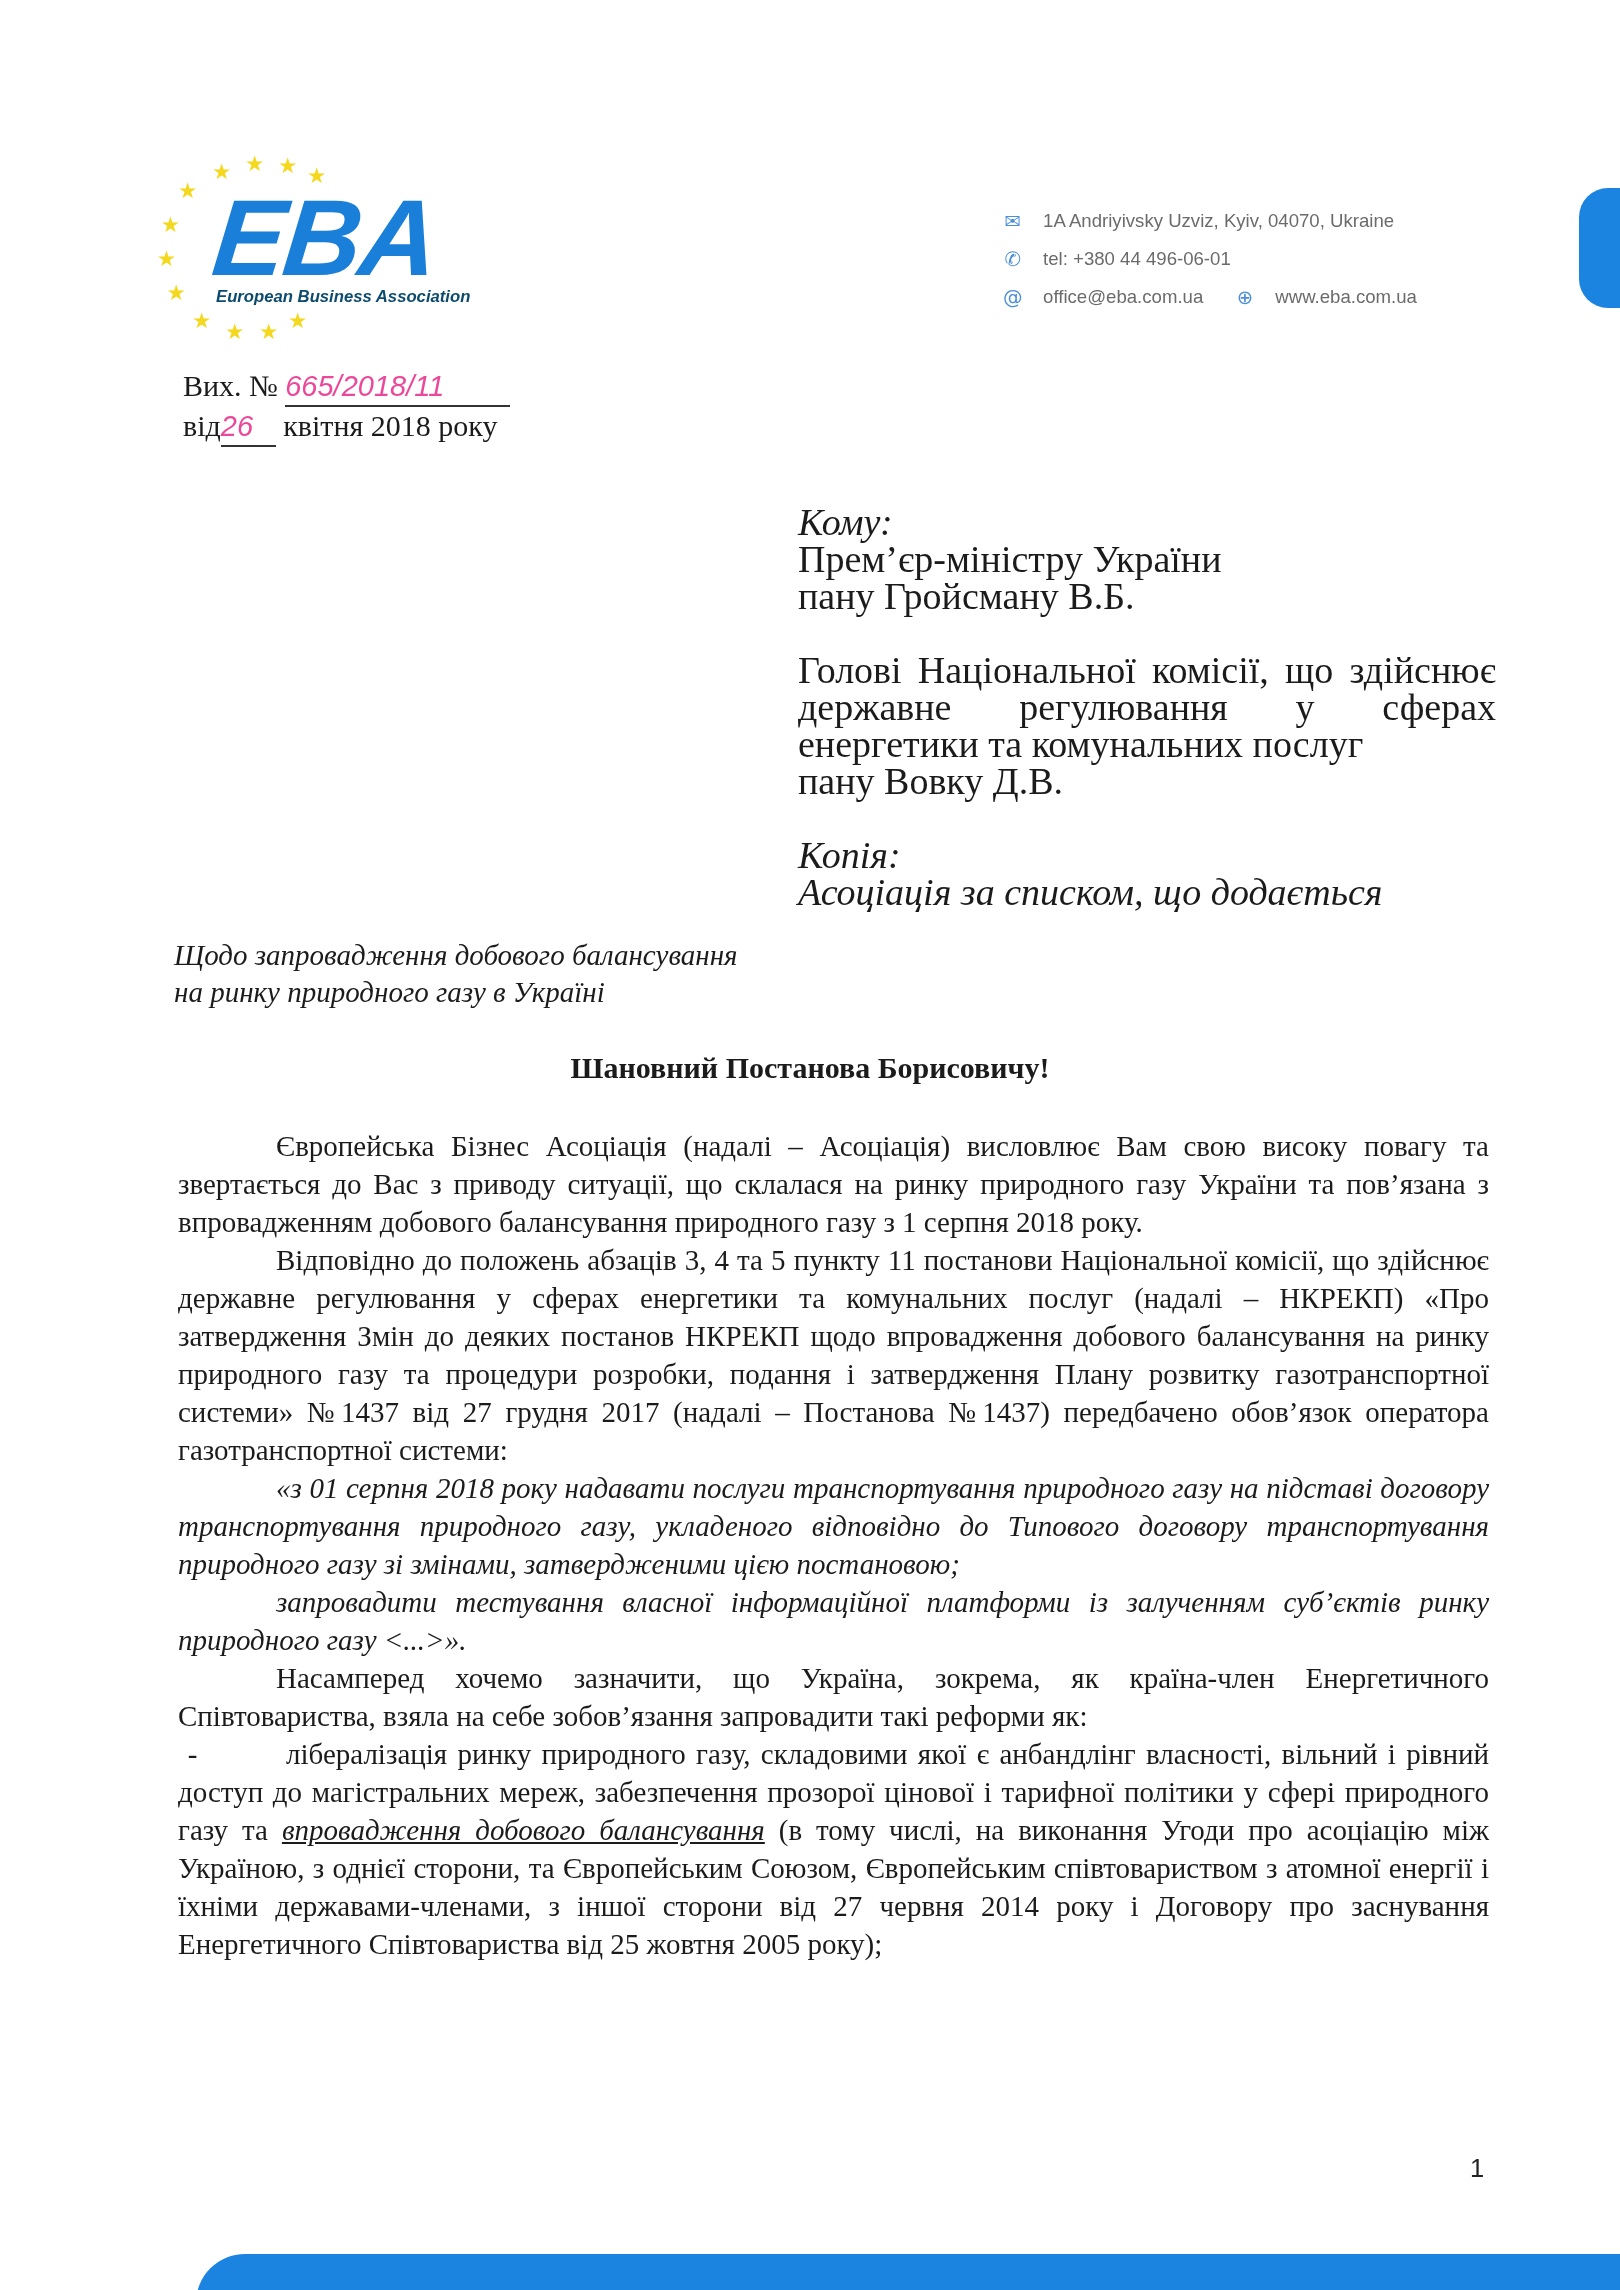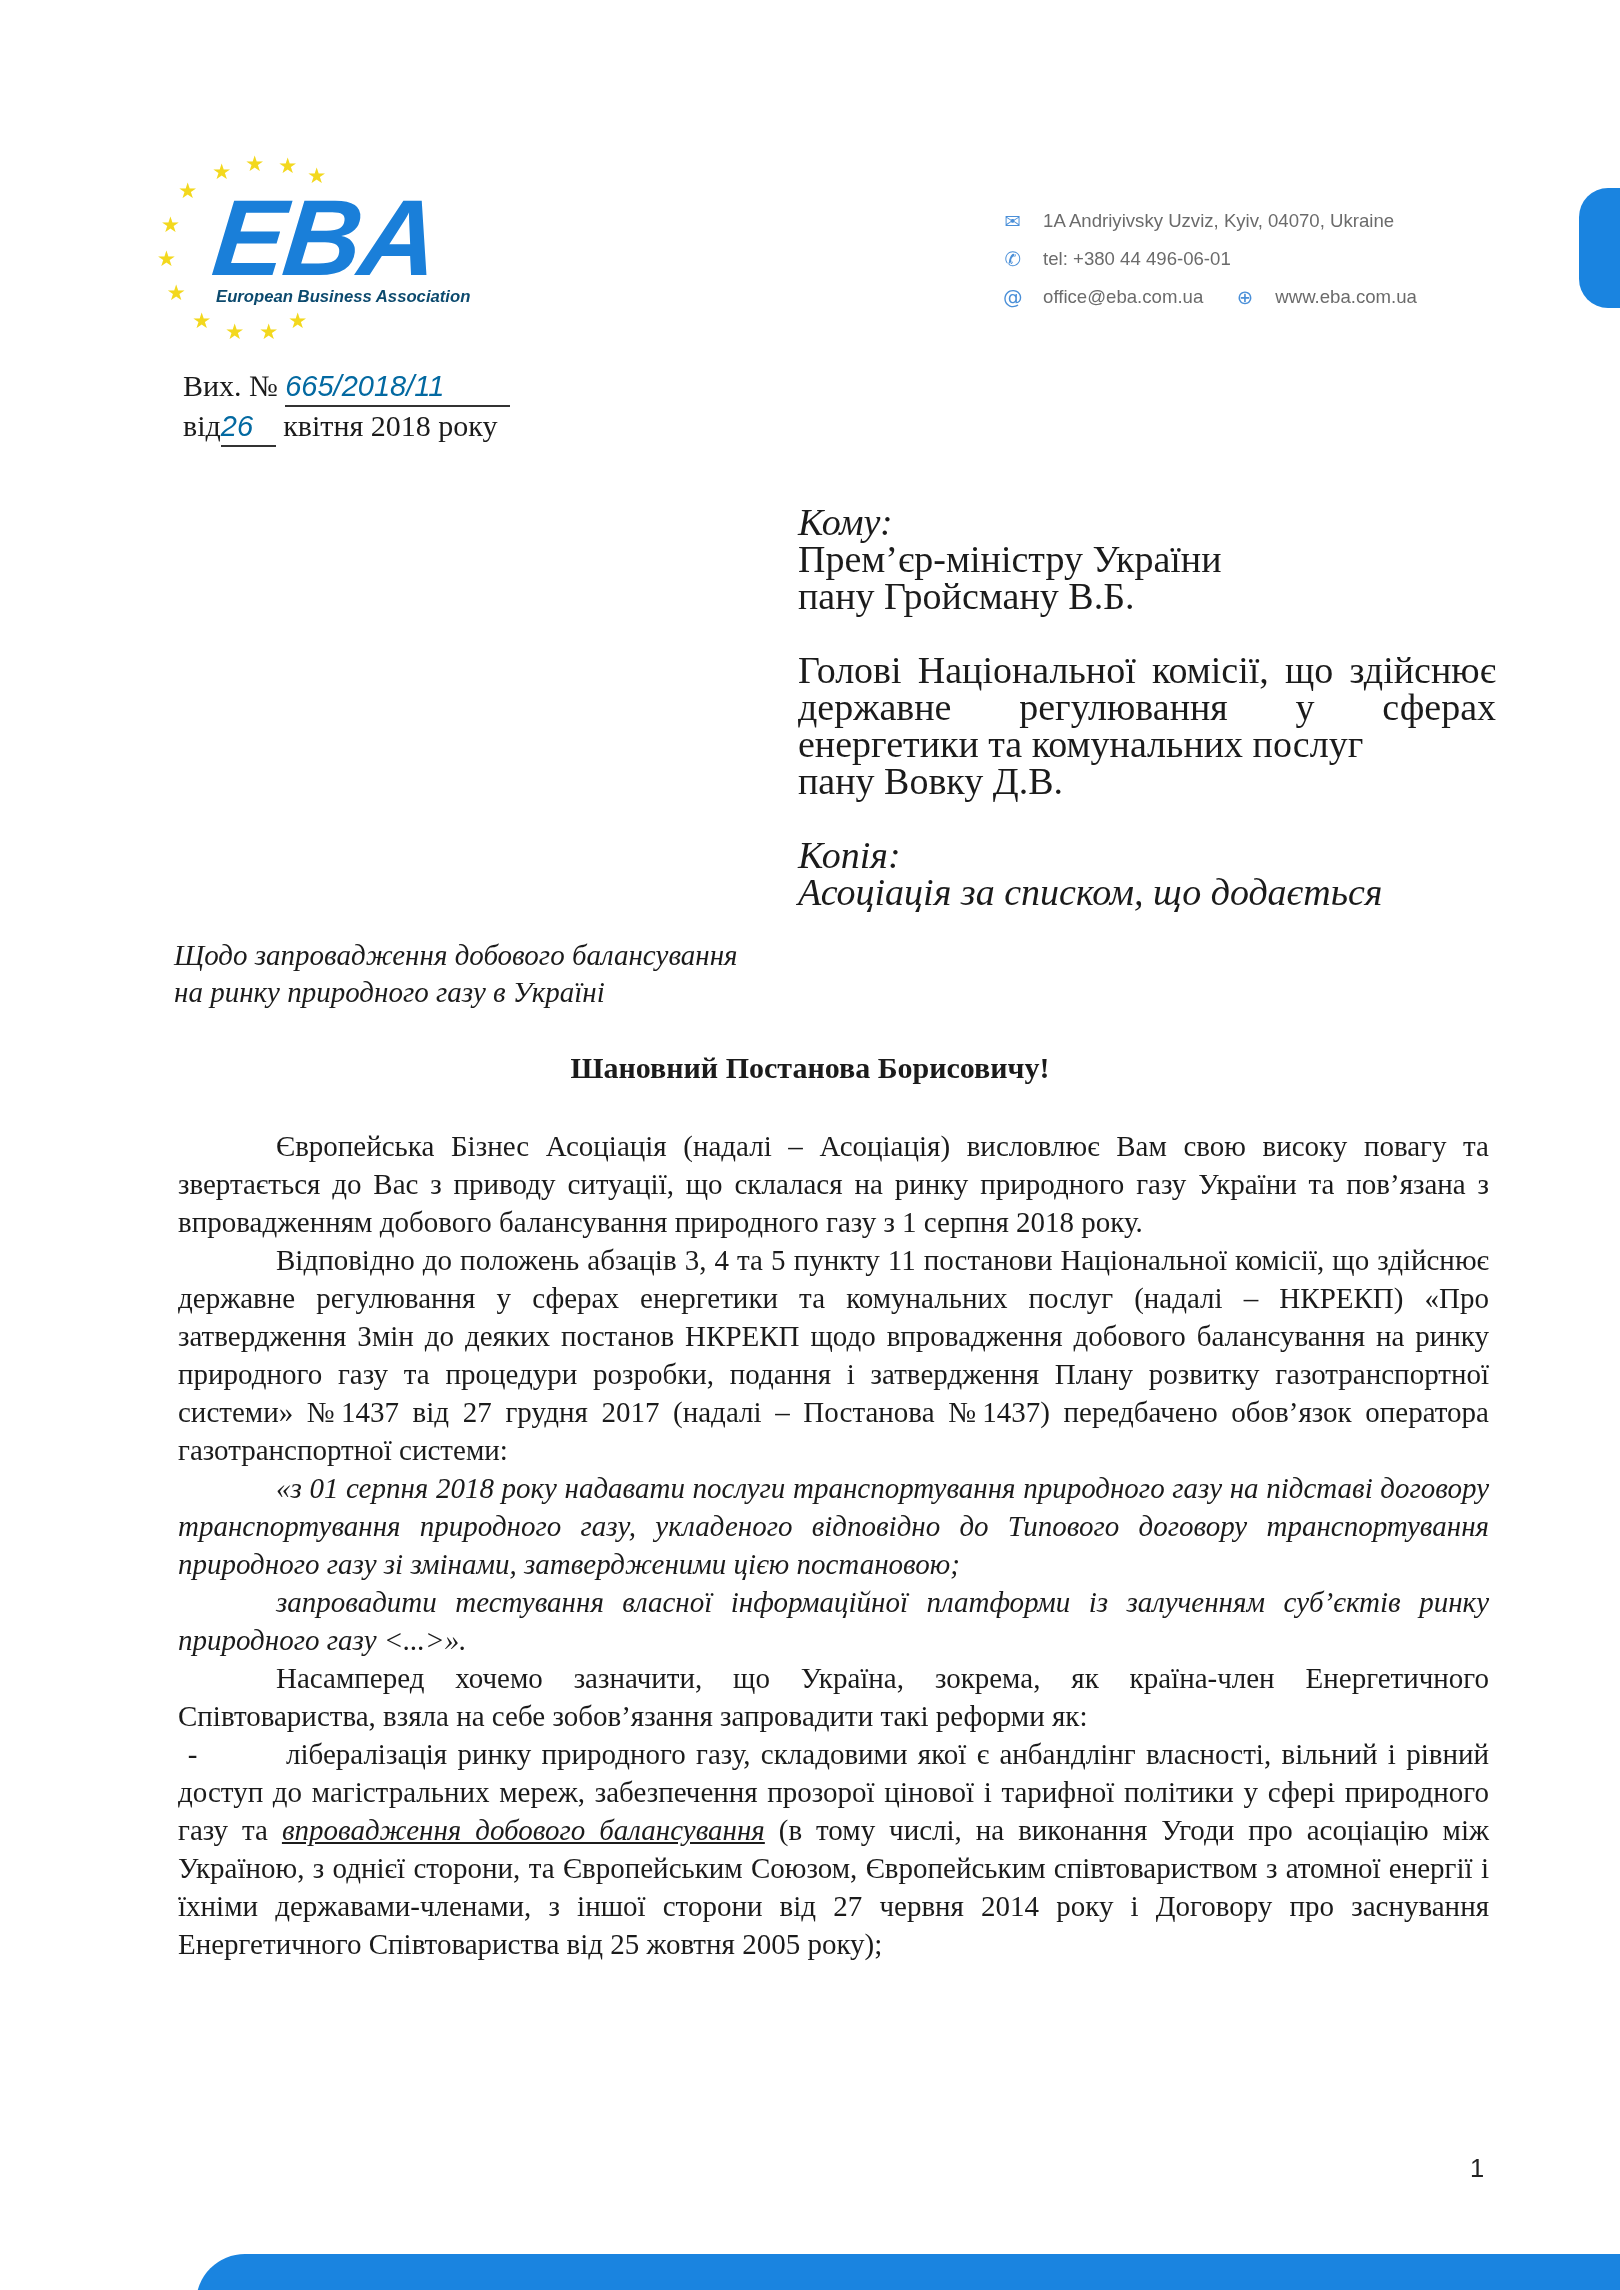--- a/index.html
+++ b/index.html
@@ -11,21 +11,21 @@
   #logo .sub { position:absolute; left:69px; top:142px; font-family:"Liberation Sans","DejaVu Sans",sans-serif; font-weight:bold; font-style:italic; font-size:16.7px; color:#0c4a6e; white-space:nowrap; }
   #logo .star { position:absolute; color:#f3d81e; font-size:21.6px; line-height:1; font-family:"DejaVu Sans",sans-serif; }
   
   #contacts { left:1000px; top:202px; font-family:"Liberation Sans","DejaVu Sans",sans-serif; font-size:18.6px; color:#6b6b6b; }
   .crow { display:flex; align-items:center; height:38px; white-space:nowrap; }
   .cicon { width:25.5px; color:#4a8fd8; font-size:19.6px; margin-right:17.6px; display:inline-block; text-align:center; font-family:"DejaVu Sans",sans-serif; }
   .tab-right { right:0; top:188px; width:41px; height:120px; background:#1a84e0; border-radius:29px 0 0 29px; }
   .tab-bottom { left:196px; top:2254px; width:1424px; height:59px; background:#1a84e0; border-radius:49px 0 0 0; }
   
   #outno { left:183px; top:367px; font-size:30px; line-height:37px; }
-  .hand { font-family:"Liberation Sans","DejaVu Sans",sans-serif; font-style:italic; color:#0369a1; font-size:29px; }
+  .hand { font-family:"Liberation Sans","DejaVu Sans",sans-serif; font-style:italic; color:#ec4899; font-size:29px; }
   .uline { display:inline-block; border-bottom:2px solid #333; }
   
   #recip { left:798px; top:504px; width:698px; font-size:38px; line-height:37px; }
   #recip .it { font-style:italic; }
   #recip .just { text-align:justify; text-align-last:left; }
   .gap { height:37px; }
   
   #subject { left:174px; top:937px; font-size:29px; line-height:37px; font-style:italic; }
   #greeting { left:0; width:1620px; top:1051px; text-align:center; font-weight:bold; font-size:30px; }
   

